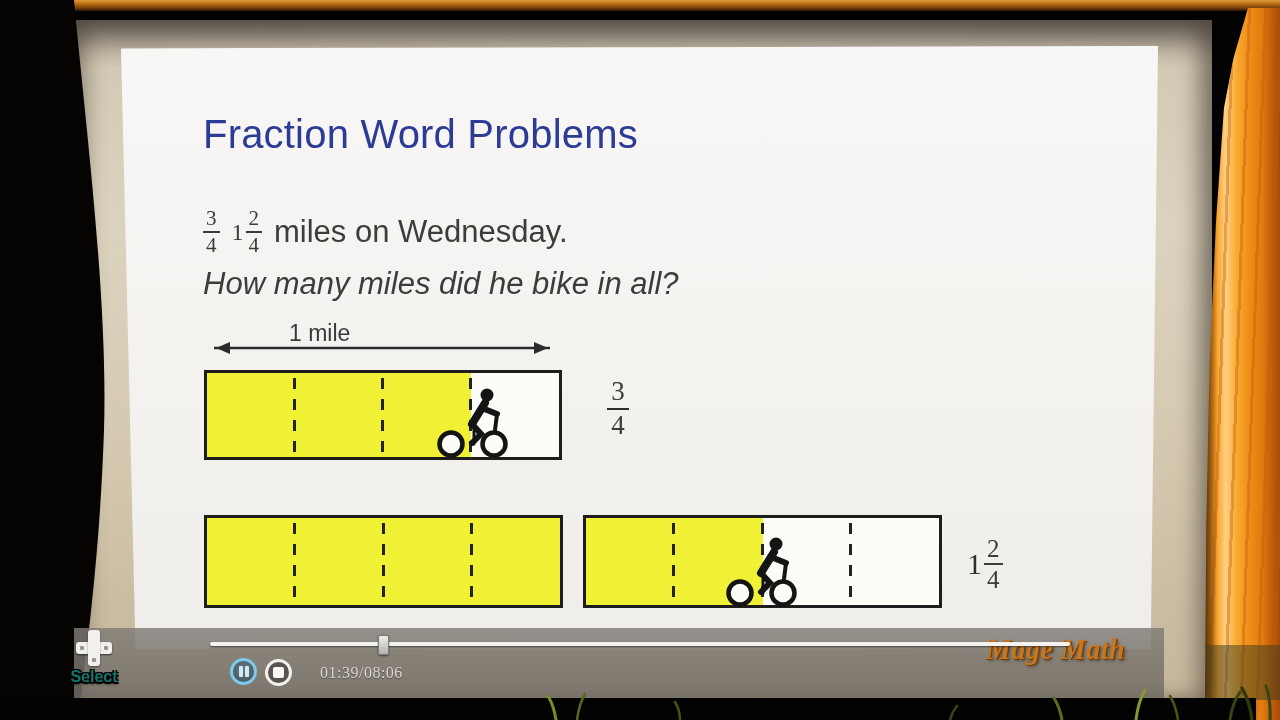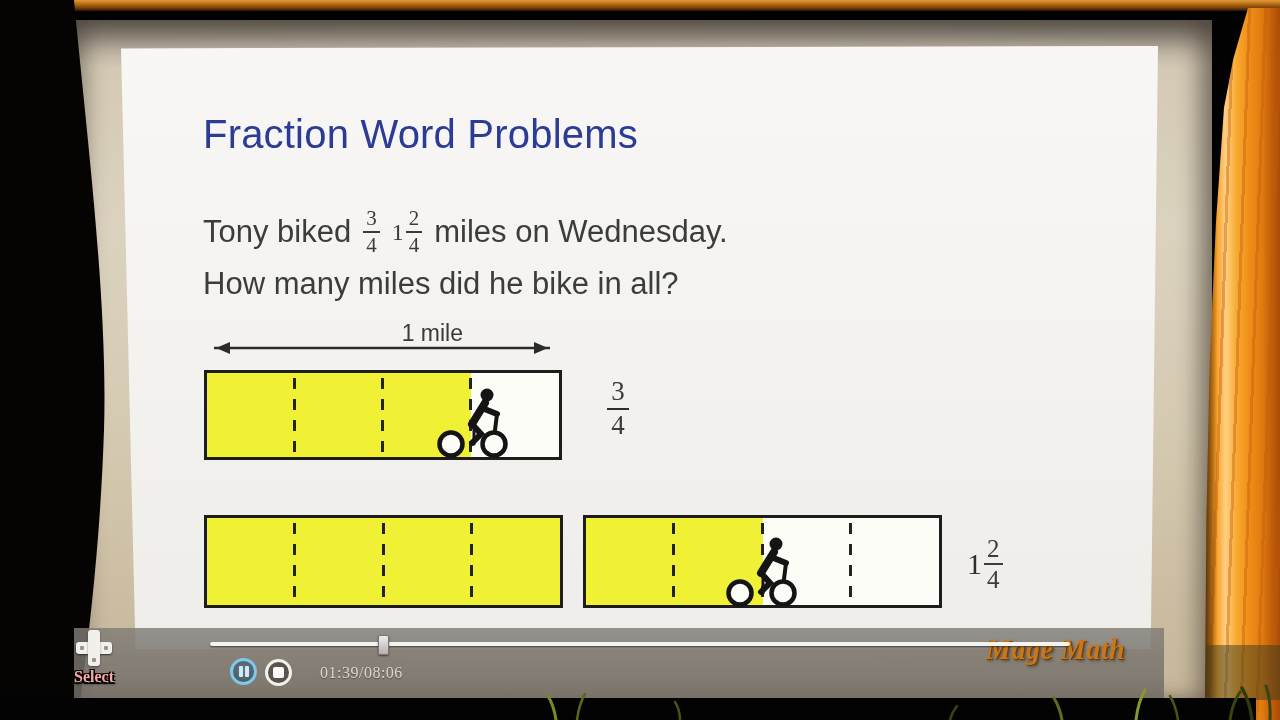--- a/index.html
+++ b/index.html
@@ -18,30 +18,30 @@
                 inset 16px 0 20px rgba(60,50,40,0.3);}
   
   .slide{position:absolute;left:121px;top:46px;width:1037px;height:603px;
     background:linear-gradient(180deg,#f8f7f5 0%,#f3f2ef 55%,#eeede9 100%);
     box-shadow:0 6px 22px rgba(50,45,38,0.4), 0 0 5px rgba(80,70,60,0.3);
     clip-path:polygon(0 0.4%,100% 0,99.3% 100%,1.4% 100%);}
   .slide-title{position:absolute;left:82px;top:66px;font-size:40px;letter-spacing:0.2px;
     color:#2b3b96;text-align:right;}
   .p-line1{position:absolute;left:82px;top:150px;height:72px;display:flex;align-items:center;
     gap:12px;font-size:31px;color:#3c3c3c;}
-  .p-line2{position:absolute;left:82px;top:220px;font-size:31px;color:#3c3c3c;}
+  .p-line2{position:absolute;left:82px;top:220px;font-size:31px;color:#3c3c3c;font-style:italic;}
   .frac{display:inline-flex;flex-direction:column;align-items:center;line-height:1;
     font-family:"Liberation Serif",serif;color:#3c3c3c;}
   .frac .num{padding:0 3px 2px;border-bottom:2px solid #3c3c3c;}
   .frac .den{padding-top:2px;}
   .frac-inline{font-size:21px;}
   .mixed{display:inline-flex;align-items:center;font-family:"Liberation Serif",serif;}
   .mixed .whole{font-size:24px;margin-right:2px;}
   
-  .mile-label{position:absolute;left:182px;top:274px;width:160px;text-align:right;
+  .mile-label{position:absolute;left:168px;top:274px;width:160px;text-align:left;
     font-size:23px;color:#3a3a3a;}
   .mile-arrow{position:absolute;left:83px;top:294px;}
   
   .tape{position:absolute;display:flex;border:3px solid #1d1d1d;background:#fdfdf8;
     box-sizing:border-box;}
   .tape-1{left:83px;top:324px;width:358px;height:90px;}
   .tape-2a{left:83px;top:469px;width:359px;height:93px;}
   .tape-2b{left:462px;top:469px;width:359px;height:93px;}
   .cell{flex:1;position:relative;}
   .cell.filled{background:var(--bar-fill,#f0f135);}
@@ -89,39 +89,38 @@
     font-size:16px;color:#dcd8d2;letter-spacing:0.5px;text-shadow:0 1px 1px rgba(0,0,0,0.4);}
   
   .select-group{position:absolute;left:68px;top:630px;width:52px;}
   .dpad{position:relative;width:36px;height:36px;margin:0 auto;}
   .dpad::before{content:"";position:absolute;left:0;top:12px;width:36px;height:12px;
     background:#f2f0ec;border-radius:3px;box-shadow:0 1px 2px rgba(0,0,0,0.6);}
   .dpad::after{content:"";position:absolute;left:12px;top:0;width:12px;height:36px;
     background:#f2f0ec;border-radius:3px;box-shadow:0 1px 2px rgba(0,0,0,0.45);}
   .dpad .dot{position:absolute;width:4px;height:4px;background:#9a968f;border-radius:1px;z-index:1;}
   .dot-l{left:4px;top:16px;} .dot-r{right:4px;top:16px;} .dot-b{left:16px;bottom:4px;}
-  .select-label{margin-top:2px;text-align:center;font-size:16px;font-weight:bold;color:#fca5a5;
-    text-shadow:-1.5px -1.5px 0 #000,1.5px -1.5px 0 #000,-1.5px 1.5px 0 #000,1.5px 1.5px 0 #000,0 2px 3px #000;font-family:Liberation Serif, serif;}
+  .select-label{margin-top:2px;text-align:center;font-size:16px;font-weight:bold;color:#0f766e;
+    text-shadow:-1.5px -1.5px 0 #000,1.5px -1.5px 0 #000,-1.5px 1.5px 0 #000,1.5px 1.5px 0 #000,0 2px 3px #000;}
   
   .bottom-band{position:absolute;left:0;top:698px;width:1256px;height:22px;background:#030303;}
   .grass{position:absolute;left:530px;top:684px;}
 </style>
 </head>
 <body>
 
 <div class="stage">
 
   <div class="top-frame"></div>
   <div class="wall"></div>
 
   <div class="slide">
     <div class="slide-title">Fraction Word Problems</div>
 
     <div class="p-line1">
-      <span>Tony biked</span>
       <span class="frac frac-inline">
         <span class="num">3</span>
         <span class="den">4</span>
       </span>
       <span class="mixed">
         <span class="whole">1</span>
         <span class="frac frac-inline">
           <span class="num">2</span>
           <span class="den">4</span>
         </span>

